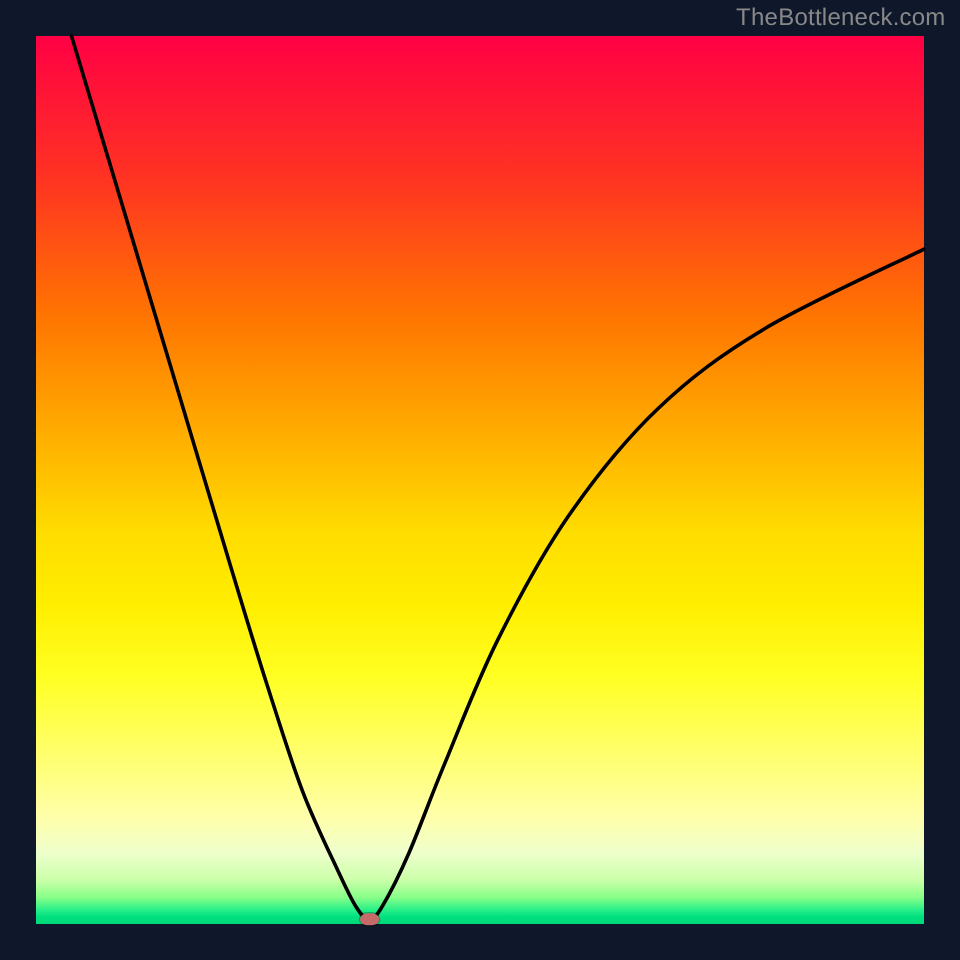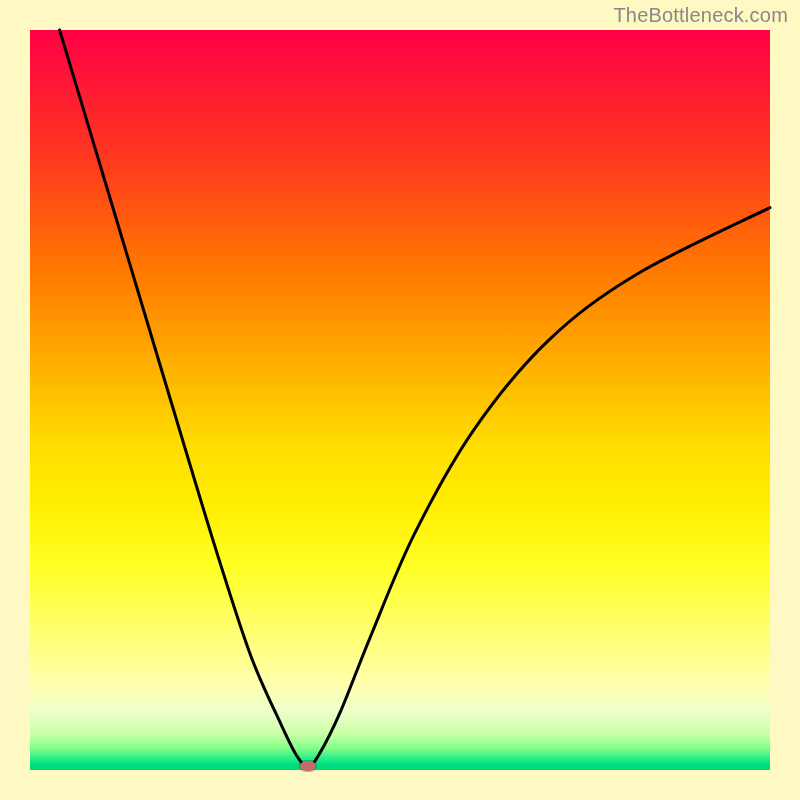--- a/index.html
+++ b/index.html
@@ -9,21 +9,21 @@
     height: 800px;
     background: #000;
     overflow: hidden;
     font-family: Arial, Helvetica, sans-serif;
   }
   .frame {
     position: absolute;
     top: 0; left: 0;
     width: 800px;
     height: 800px;
-    background: #fef9c3;
+    background: #0f172a;
   }
   .plot {
     position: absolute;
     top: 30px;
     left: 30px;
     width: 740px;
     height: 740px;
     background: linear-gradient(
       to bottom,
       #ff0044 0%,

